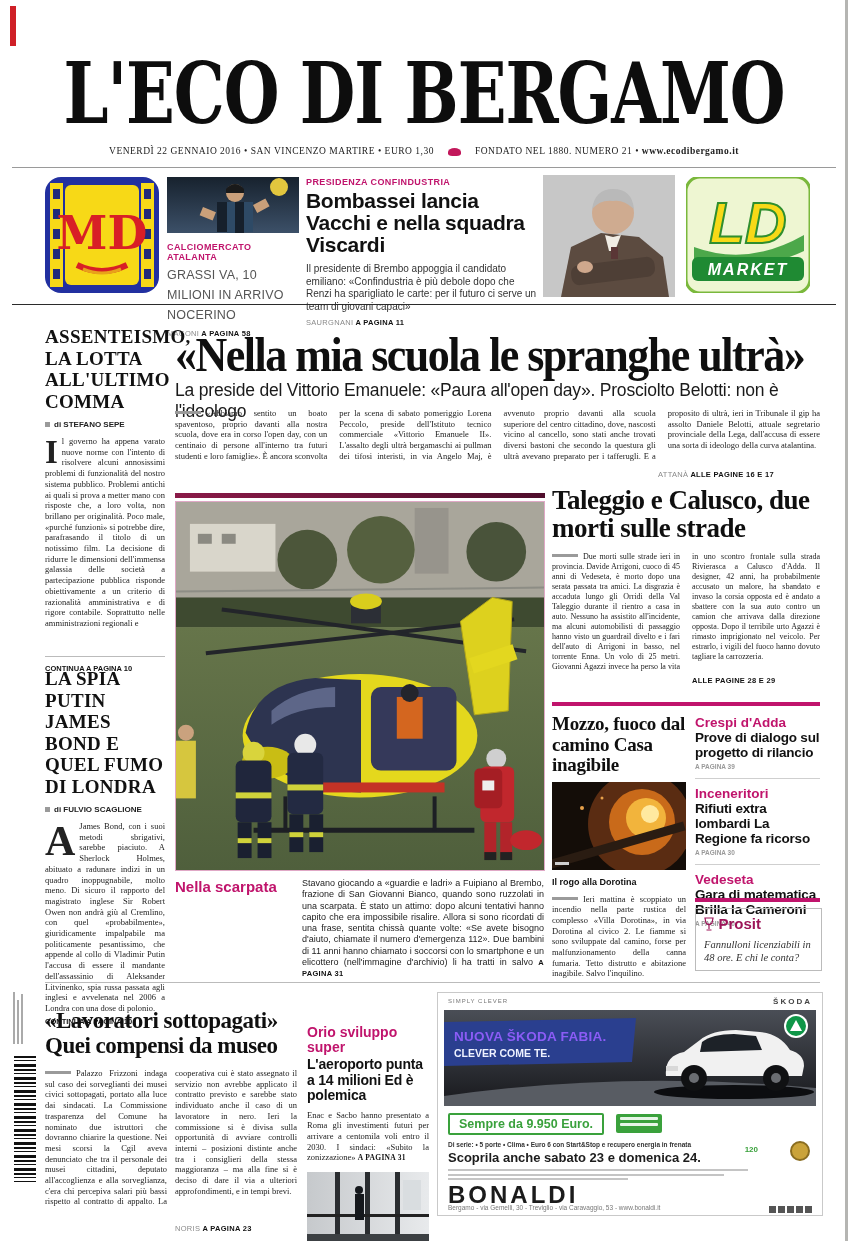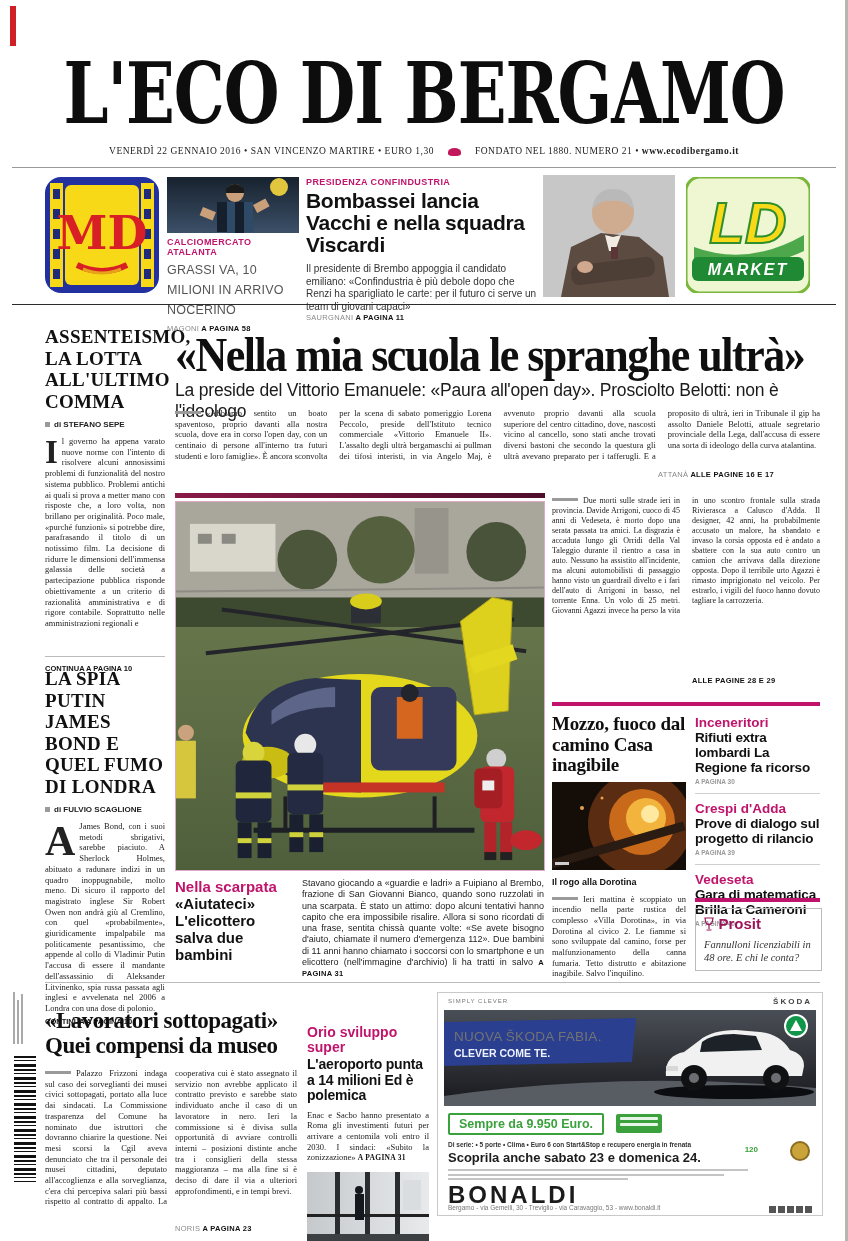--- a/index.html
+++ b/index.html
@@ -76,21 +76,21 @@
 
   .mus-head{font-family:"Liberation Serif",serif;font-weight:bold;font-size:23px;line-height:25px;
             color:#0f0f0f;letter-spacing:-.5px;}
   .photo-cap{font-size:9px;font-weight:bold;color:#111;}
   .credit{font-size:6.5px;color:#999;font-weight:normal;letter-spacing:.5px;}
 
   
   .adbox{border:1px solid #c9c9c9;background:#fff;}
   .ad-tag{font-size:6px;color:#777;letter-spacing:1px;}
   .ad-brand{font-size:8px;font-weight:bold;color:#444;letter-spacing:2px;text-align:center;}
-  .ad-head{font-size:13.5px;font-weight:normal;color:#737373;letter-spacing:.3px;}
+  .ad-head{font-size:13.5px;font-weight:bold;color:#8b5cf6;letter-spacing:.3px;}
   .ad-sub{font-size:10.5px;font-weight:bold;color:#eef1ff;}
   .ad-price{display:inline-block;border:2px solid #3aa13c;color:#3aa13c;font-weight:bold;
             font-size:12.5px;padding:2px 9px;border-radius:2px;}
   .ad-feat{font-size:6.5px;font-weight:bold;color:#333;}
   .ad-cta{font-size:13px;font-weight:bold;color:#1c1c1c;}
   .blurline{height:2px;background:#c4c4c4;margin-bottom:2.5px;}
   .ad-dealer{font-size:24px;font-weight:900;letter-spacing:3px;color:#1b1b1b;}
   .ad-addr{font-size:6.5px;color:#777;}
   .soc{display:inline-block;width:7px;height:7px;background:#555;margin-left:2px;}
   .ecobadge{background:#3aa13c;width:46px;height:19px;border-radius:2px;padding:3px 4px;box-sizing:border-box;}
@@ -150,30 +150,30 @@
       <circle cx="112" cy="10" r="9" fill="#e2c63e"></circle>
       <circle cx="68" cy="16" r="9" fill="#caa07a"></circle>
       <path d="M59 12 Q68 2 77 12 L77 16 L59 16 Z" fill="#1a1a1a"></path>
       <rect x="50" y="25" width="10" height="30" fill="#16202c"></rect>
         <rect x="60" y="25" width="8" height="31" fill="#2e4a66"></rect>
       <rect x="68" y="25" width="9" height="31" fill="#16202c"></rect>
         <rect x="77" y="25" width="9" height="30" fill="#2e4a66"></rect>
       <rect x="86" y="28" width="14" height="9" fill="#caa07a" transform="rotate(-28 86 28)"></rect>
       <rect x="36" y="30" width="14" height="9" fill="#caa07a" transform="rotate(22 36 30)"></rect>
     </svg>
-    <div class="kick ban-kick" style="">CALCIOMERCATO ATALANTA</div>
+    <div class="kick ban-kick" style="margin-top:5px;">CALCIOMERCATO ATALANTA</div>
     <div class="atal-title" style="margin-top:3px;">GRASSI VA, 10 MILIONI IN ARRIVO NOCERINO</div>
     <div class="pageref" style="margin-top:4px;"><span class="by">MAGONI</span> <span>A PAGINA 58</span></div>
   </div>
 
   <div class="abs" style="left:306px;top:177px;width:232px;">
     <div class="kick ban-kick">PRESIDENZA CONFINDUSTRIA</div>
     <div class="conf-title" style="margin-top:3px;">Bombassei lancia Vacchi e nella squadra Viscardi</div>
     <div class="conf-body" style="margin-top:7px;">Il presidente di Brembo appoggia il candidato emiliano: «Confindustria è più debole dopo che Renzi ha sparigliato le carte: per il futuro ci serve un team di giovani capaci»</div>
-    <div class="pageref" style=""><span class="by">SAURGNANI</span> <span>A PAGINA 11</span></div>
+    <div class="pageref" style="margin-top:5px;"><span class="by">SAURGNANI</span> <span>A PAGINA 11</span></div>
   </div>
 
   <div class="abs" style="left:543px;top:175px;width:132px;height:122px;">
     <svg width="132" height="122">
       <rect width="132" height="122" fill="#c7c7c7"></rect>
       <circle cx="70" cy="38" r="21" fill="#cfab90"></circle>
       <path d="M49 34 Q52 14 70 14 Q89 14 91 34 Q80 24 70 26 Q58 24 49 34 Z" fill="#b9b9b9"></path>
       <polygon points="18,122 28,72 58,58 96,62 120,82 126,122" fill="#5c4b40"></polygon>
       <polygon points="62,60 70,62 78,60 72,76 66,76" fill="#f0ece4"></polygon>
       <rect x="68" y="72" width="7" height="12" fill="#5a3636"></rect>
@@ -284,27 +284,27 @@
       <rect x="310" y="322" width="12" height="36" fill="#b2242a"></rect>
         <rect x="326" y="322" width="12" height="36" fill="#b2242a"></rect>
       <rect x="310" y="352" width="12" height="8" fill="#222222"></rect>
         <rect x="326" y="352" width="12" height="8" fill="#222222"></rect>
       <ellipse cx="352" cy="340" rx="16" ry="10" fill="#c1272d"></ellipse>
     </svg>
   </div>
 
   <div class="abs" style="left:175px;top:878px;width:120px;">
     <div class="cap-kick kick">Nella scarpata</div>
-    <div class="cap-title">«Aiutateci» L'elicottero salva due bambini</div>
   </div>
   <div class="abs cap-text" style="left:302px;top:878px;width:242px;">
     <span>Stavano giocando a «guardie e ladri» a Fuipiano al Brembo, frazione di San Giovanni Bianco, quando sono ruzzolati in una scarpata. È stato un attimo: dopo alcuni tentativi hanno capito che era impossibile risalire. Allora si sono ricordati di una frase, sentita chissà quante volte: «Se avete bisogno d'aiuto, chiamate il numero d'emergenza 112». Due bambini di 11 anni hanno chiamato i soccorsi con lo smartphone e un elicottero (nell'immagine d'archivio) li ha tratti in salvo</span> <span class="pageref">A PAGINA 31</span>
   </div>
 
   <div class="abs" style="left:552px;top:486px;width:268px;">
+    <div class="t-head">Taleggio e Calusco, due morti sulle strade</div>
     <div class="bodytext cols2" style="margin-top:10px;height:132px;column-gap:12px;font-size:8px;line-height:10px;">
       <span class="dash"></span><span>Due morti sulle strade ieri in provincia. Davide Arrigoni, cuoco di 45 anni di Vedeseta, è morto dopo una serata passata tra amici. La disgrazia è accaduta lungo gli Orridi della Val Taleggio durante il rientro a casa in auto. Nessuno ha assistito all'incidente, ma alcuni automobilisti di passaggio hanno visto un guardrail divelto e i fari dell'auto di Arrigoni in basso, nel torrente Enna. Un volo di 25 metri. Giovanni Agazzi invece ha perso la vita in uno scontro frontale sulla strada Rivierasca a Calusco d'Adda. Il designer, 42 anni, ha probabilmente accusato un malore, ha sbandato e invaso la corsia opposta ed è andato a sbattere con la sua auto contro un camion che arrivava dalla direzione opposta. Dopo il terribile urto Agazzi è rimasto imprigionato nel veicolo. Per estrarlo, i vigili del fuoco hanno dovuto tagliare la carrozzeria.</span>
     </div>
     <div class="pageref" style="position:absolute;left:140px;top:190px;text-align:right;">ALLE PAGINE 28 E 29</div>
   </div>
 
   <div class="abs accentbar" style="left:552px;top:702px;width:268px;"></div>
 
   <div class="abs" style="left:552px;top:714px;width:134px;">
     <div class="m-head">Mozzo, fuoco dal camino Casa inagibile</div>
@@ -321,28 +321,28 @@
     </svg>
     <div class="photo-cap" style="margin-top:3px;">Il rogo alla Dorotina</div>
     <div class="bodytext" style="margin-top:7px;height:96px;">
       <span class="dash"></span><span>Ieri mattina è scoppiato un incendio nella parte rustica del complesso «Villa Dorotina», in via Dorotina al civico 2. Le fiamme si sono sviluppate dal camino, forse per malfunzionamento della canna fumaria. Tetto distrutto e abitazione inagibile. Salvo l'inquilino.</span>
     </div>
     <div class="pageref">A PAGINA 27</div>
   </div>
 
   <div class="abs" style="left:695px;top:708px;width:125px;">
     <div class="brief">
+      <div class="brief-kick kick">Crespi d'Adda</div>
+      <div class="brief-title">Prove di dialogo sul progetto di rilancio</div>
+      <div class="brief-page">A PAGINA 39</div>
+    </div>
+    <div class="brief">
       <div class="brief-kick kick">Inceneritori</div>
       <div class="brief-title">Rifiuti extra lombardi La Regione fa ricorso</div>
       <div class="brief-page">A PAGINA 30</div>
-    </div>
-    <div class="brief">
-      <div class="brief-kick kick">Crespi d'Adda</div>
-      <div class="brief-title">Prove di dialogo sul progetto di rilancio</div>
-      <div class="brief-page">A PAGINA 39</div>
     </div>
     <div class="brief">
       <div class="brief-kick kick">Vedeseta</div>
       <div class="brief-title">Gara di matematica Brilla la Cameroni</div>
       <div class="brief-page">A PAGINA 40</div>
     </div>
   </div>
 
   <div class="abs accentbar" style="left:695px;top:898px;width:125px;"></div>
 

